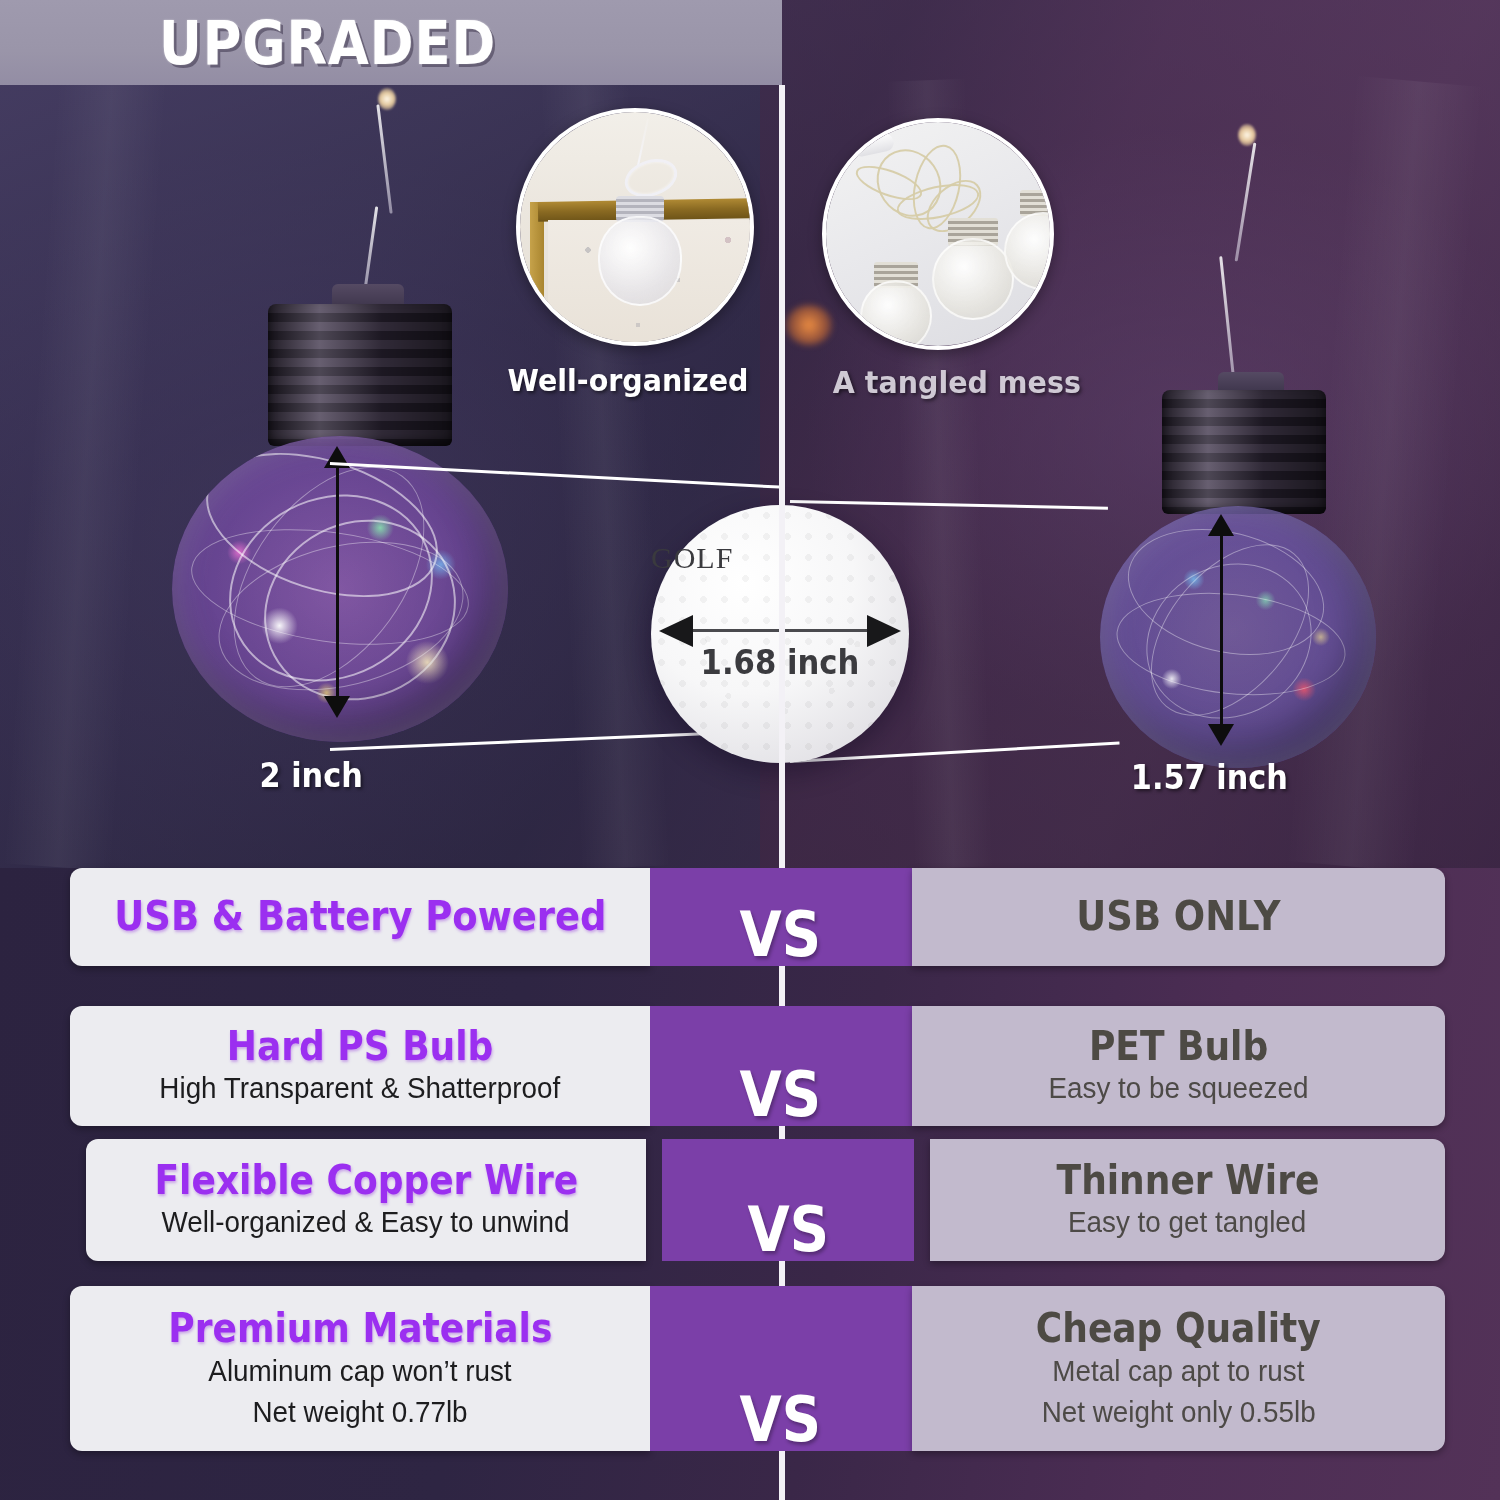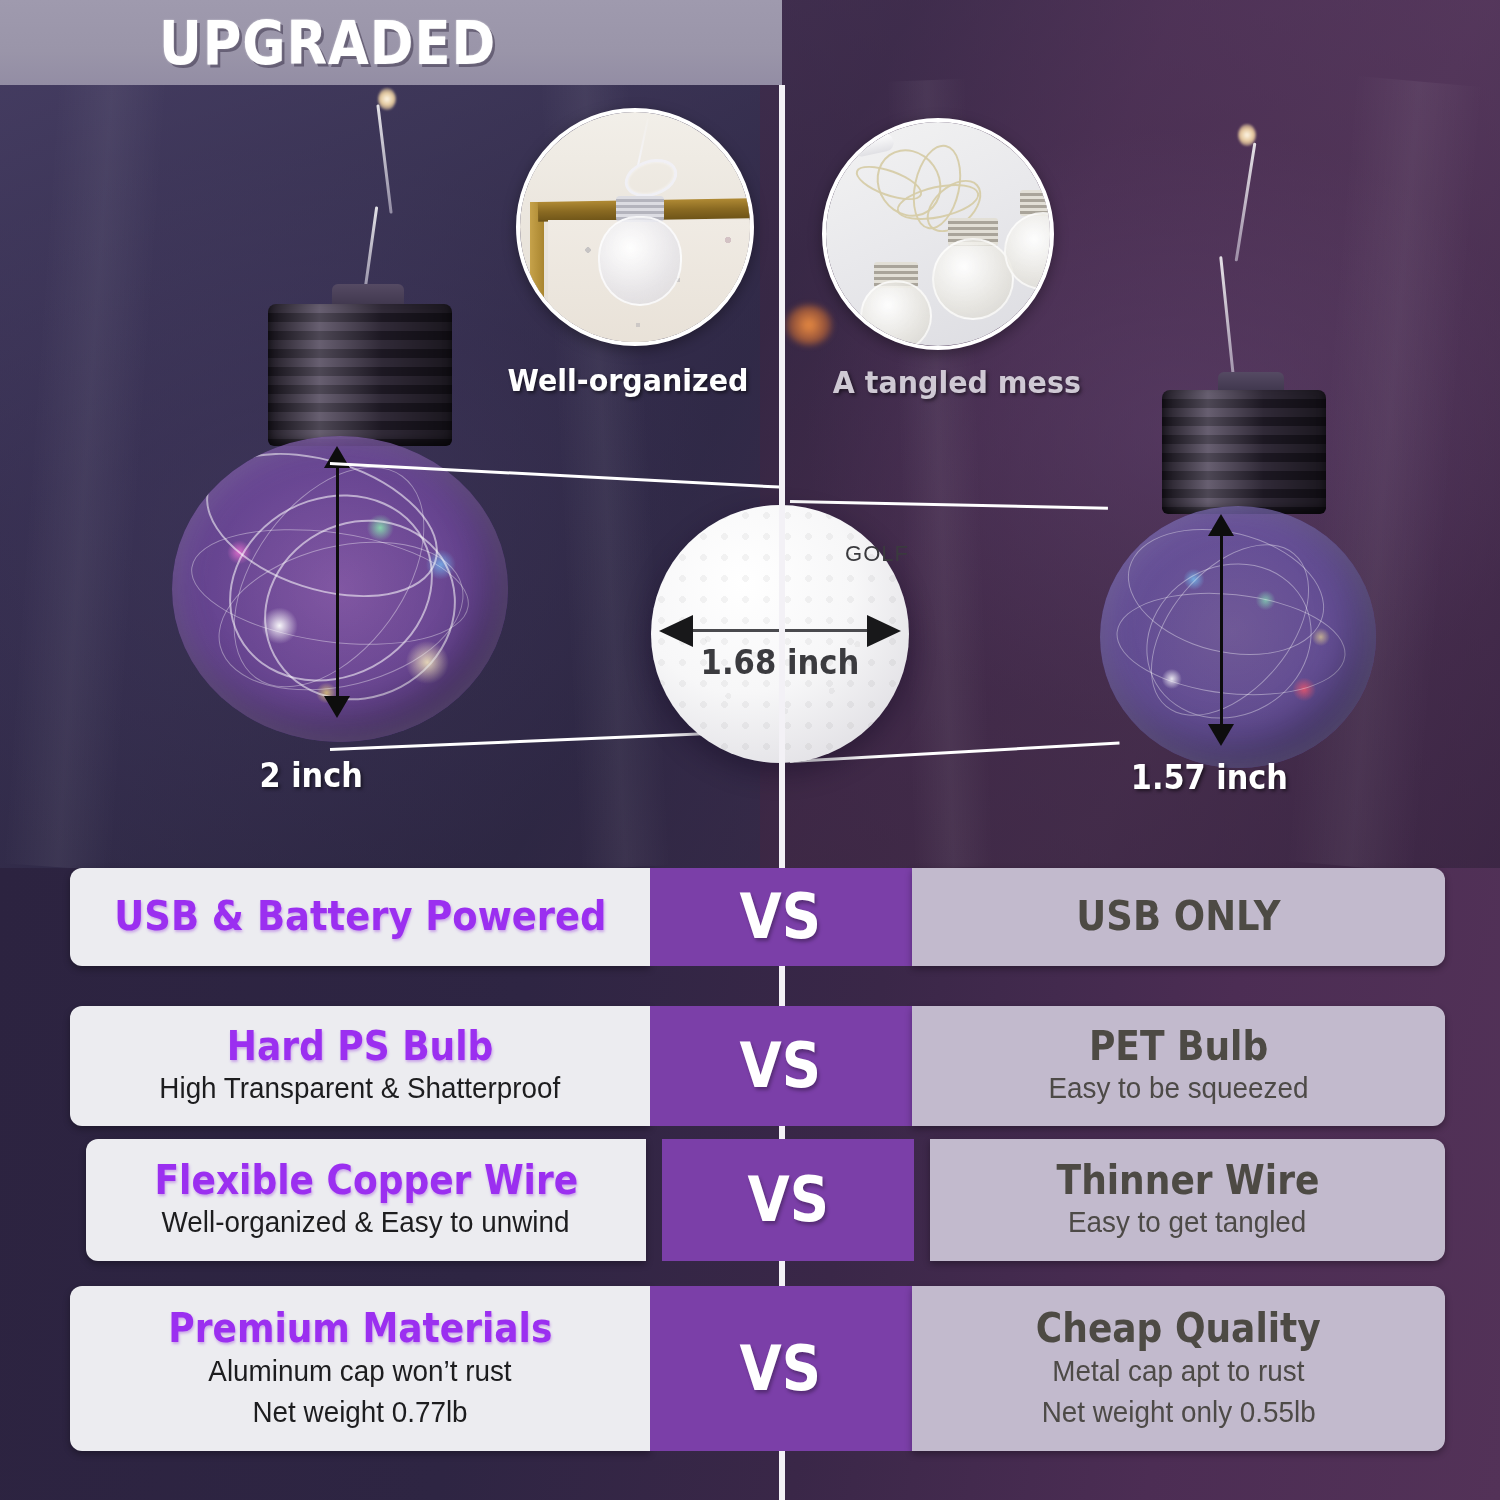--- a/index.html
+++ b/index.html
@@ -269,22 +269,22 @@
     box-shadow:0 10px 26px rgba(20,10,35,0.45);
   }
   .golf-dimples {
     position:absolute; inset:0; border-radius:50%;
     background-image:radial-gradient(circle 6px, rgba(0,0,0,0.055) 0 55%, transparent 57%);
     background-size:21px 21px;
     opacity:0.8;
   }
   .golf-text {
     position:absolute; left:0; right:0; top:36px;
-    text-align:right; font-size:22px; color:#3a3a3e;
-    font-family:Liberation Sans, sans-serif;
+    text-align:left; font-size:30px; color:#3a3a3e;
+    font-family:Liberation Serif, serif;
     letter-spacing:1px;
   }
   .golf-arrow-line {
     position:absolute; left:40px; top:124px; width:180px; height:3px; background:#4a4a4e;
   }
   .golf-arrow-l, .golf-arrow-r {
     position:absolute; top:110px; width:0; height:0;
     border-top:16px solid transparent; border-bottom:16px solid transparent;
   }
   .golf-arrow-l { left:8px;  border-right:34px solid #18181a; }
@@ -311,21 +311,21 @@
     display:flex; flex-direction:column; align-items:center; justify-content:center;
     text-align:center;
   }
   .cell-left {
     width:585px; background:#ececf0;
     border-radius:12px 0 0 12px;
     box-shadow:0 3px 7px rgba(0,0,0,0.32);
   }
   .vs-badge {
     width:264px; background:#7b3fa8;
-    display:flex; align-items:center; justify-content:center;
+    display:flex; align-items:flex-end; justify-content:center;
   }
   .vs-text {
     font-family:"DejaVu Sans", sans-serif;
     font-size:62px; font-weight:bold; color:#ffffff;
     transform:scaleX(0.88);
     text-shadow:2px 3px 4px rgba(0,0,0,0.30);
     line-height:1;
   }
   .cell-right {
     width:538px; background:#c2bacd;

